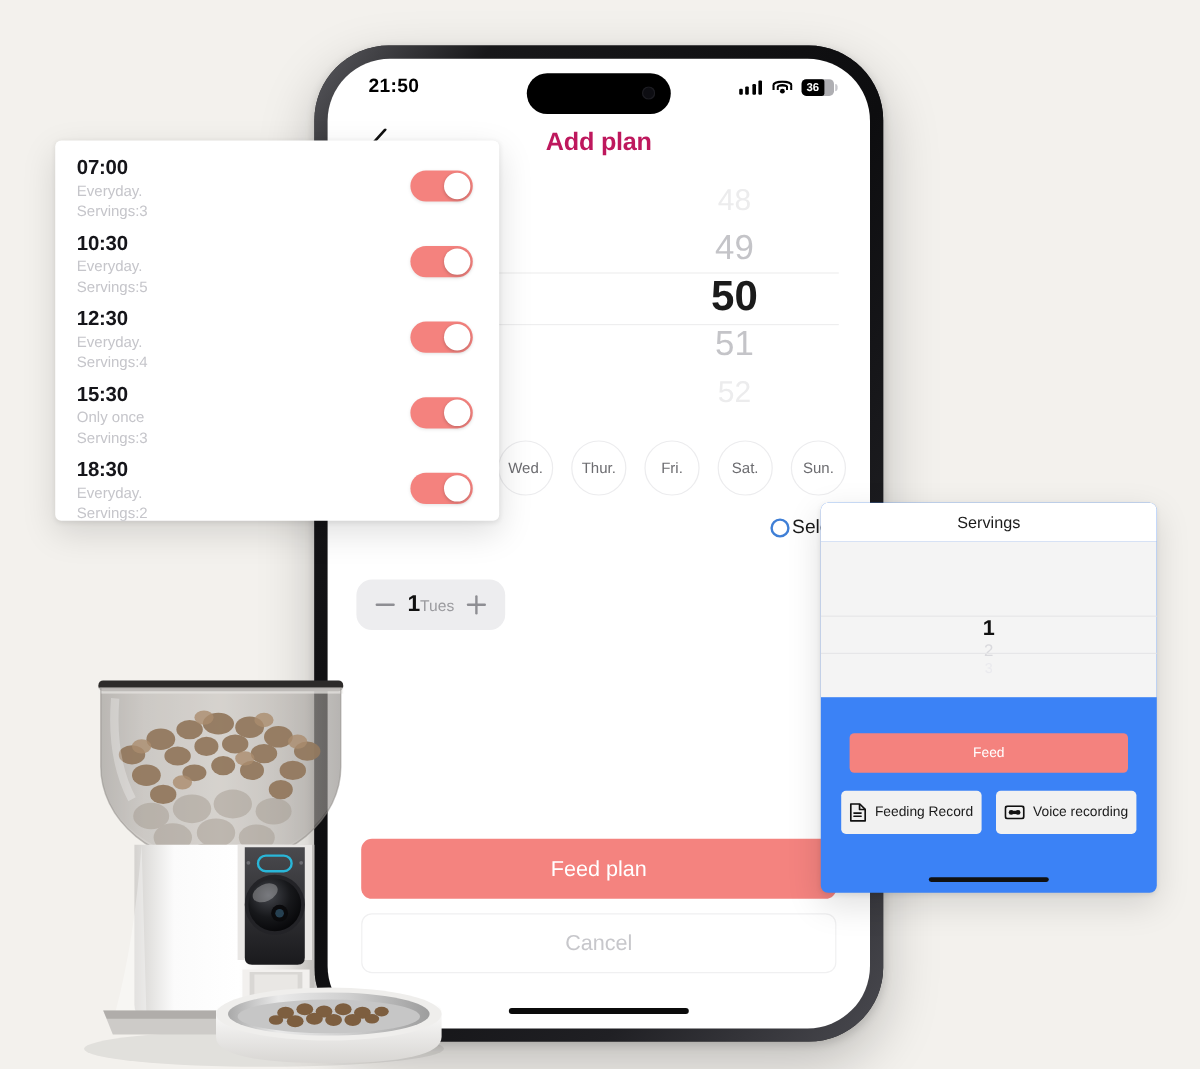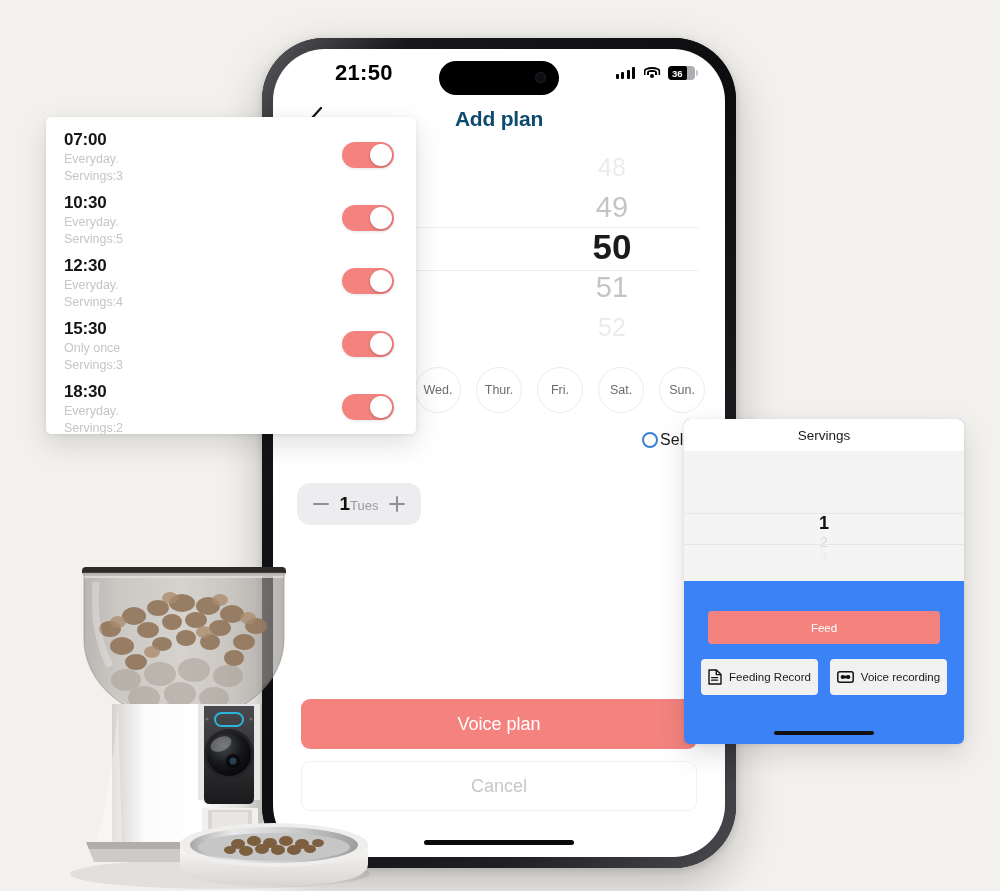--- a/index.html
+++ b/index.html
@@ -33,21 +33,21 @@
     overflow: hidden;
   }
 
   
   .statusbar {
     position: relative; height: 48px;
     display: flex; align-items: center;
     padding: 0 30px 0 34px;
     color: #000;
   }
-  .st-time { font-size: 22px; font-weight: 700; letter-spacing: .3px; margin-left: 28px; }
+  .st-time { font-size: 16px; font-weight: 700; letter-spacing: .3px; }
   .st-right { margin-left: auto; display: flex; align-items: center; gap: 8px; }
   .sig { display:flex; align-items:flex-end; gap:2.5px; height:12px; }
   .sig i { display:block; width:3px; background:#000; border-radius:1px; }
   .sig i:nth-child(1){height:5px}.sig i:nth-child(2){height:7px}
   .sig i:nth-child(3){height:9px}.sig i:nth-child(4){height:12px}
   .wifi { width: 17px; height: 13px; position: relative; }
   .wifi span { position:absolute; left:50%; transform:translateX(-50%); border:2px solid #000; border-bottom:none; border-radius:50% 50% 0 0; }
   .wifi span:nth-child(1){ width:17px; height:8px; top:0; }
   .wifi span:nth-child(2){ width:10px; height:5px; top:3.5px; }
   .wifi span:nth-child(3){ width:4px; height:4px; top:7px; border-radius:50%; background:#000; border:none; }
@@ -61,21 +61,21 @@
   }
   .island::after{ content:""; position:absolute; right:13px; top:11px; width:11px; height:11px; border-radius:50%; background:#0d0d12; box-shadow: inset 0 0 0 1px #1d1d22;}
 
   
   .navbar { position: relative; height: 44px; display:flex; align-items:center; }
   .back-btn {
     position:absolute; left:28px; top:6px; width:30px; height:30px;
     display:flex; align-items:center; justify-content:center; cursor:pointer;
   }
   .back-btn svg { display:block; }
-  .nav-title { width:100%; text-align:center; font-size:21px; font-weight:700; color:#0c4a6e; letter-spacing:-.2px; }
+  .nav-title { width:100%; text-align:center; font-size:21px; font-weight:700; color:#be185d; letter-spacing:-.2px; }
 
   
   .picker-wrap { position:relative; height:196px; margin-top:8px; }
   .picker-cols { display:flex; height:100%; }
   .pcol { flex:1; position:relative; display:flex; flex-direction:column; align-items:center; justify-content:center; }
   .pcol .row { height:40px; line-height:40px; font-size:30px; color:#c9c9cd; font-weight:400; }
   .pcol .row.far { font-size:25px; color:#ececed; }
   .pcol .row.near { font-size:29px; color:#c4c4c8; }
   .pcol .row.sel { font-size:35px; color:#1b1b1b; font-weight:700; }
   .sel-band { position:absolute; left:26px; right:26px; top:78px; height:44px; border-top:1px solid #eeeeef; border-bottom:1px solid #eeeeef; pointer-events:none; }
@@ -248,21 +248,21 @@
             </span>
           <span><span class="qty-val">1</span><span class="qty-unit">Tues</span></span>
           <span class="step-btn">
               <i class="h"></i>
               <i class="v"></i>
             </span>
         </div>
       </div>
 
       <div class="actions">
-        <div class="btn-primary">Voice plan</div>
+        <div class="btn-primary">Feed plan</div>
         <div class="btn-ghost">Cancel</div>
       </div>
 
       <div class="home-ind"></div>
     </div>
   </div>
 
   <div id="feeder">
     <svg width="340" height="335" viewBox="0 0 340 335">
       <defs>

